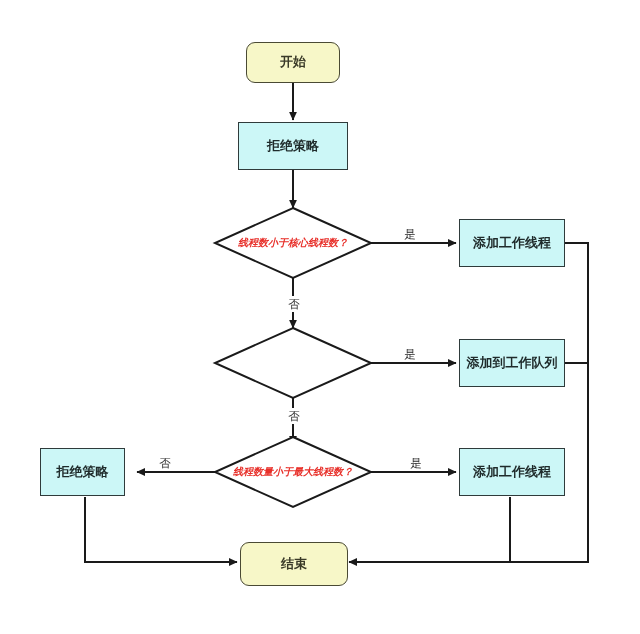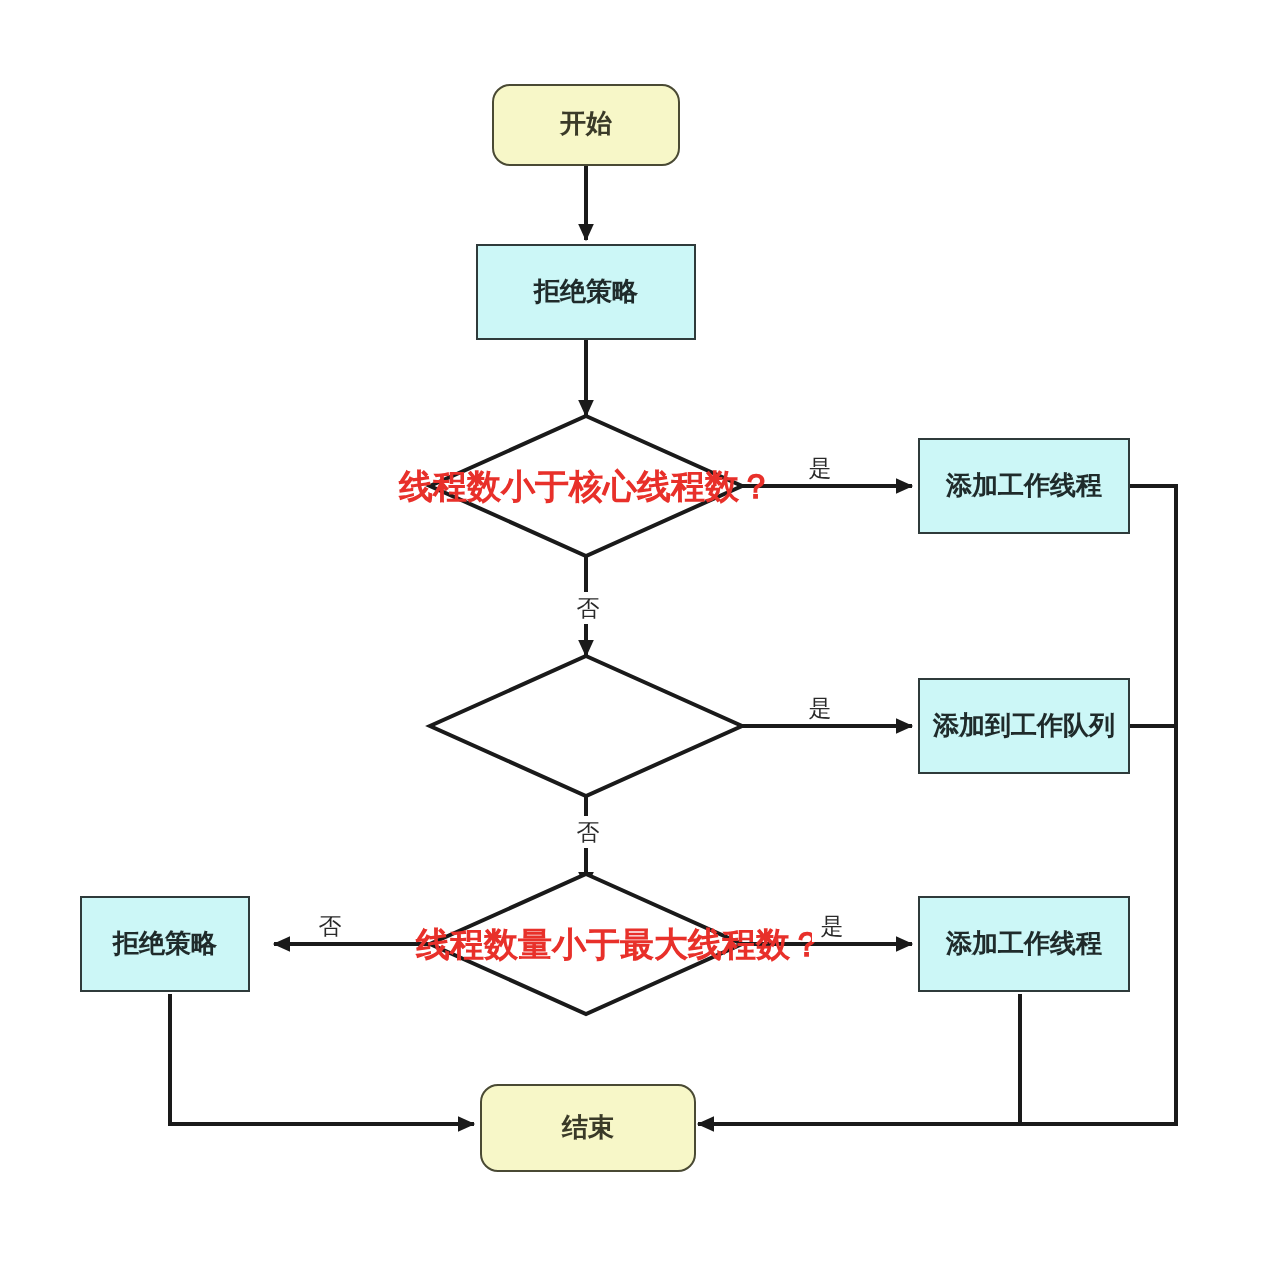--- a/index.html
+++ b/index.html
@@ -48,24 +48,25 @@
     font-size: 13px;
     font-weight: bold;
   }
   .node-decision-label {
     position: absolute;
     display: flex;
     align-items: center;
     justify-content: center;
     text-align: center;
     color: #e8302a;
-    font-size: 17px;
+    font-size: 10px;
     font-weight: bold;
     pointer-events: none;
     white-space: nowrap;
+    font-style: italic;
   }
   .edge-label {
     position: absolute;
     display: flex;
     align-items: center;
     justify-content: center;
     font-size: 11.5px;
     color: #2a2a2a;
     background: #ffffff;
     padding: 0 1px;
@@ -125,21 +126,21 @@
 
   <div class="node node-process" style="left:238px; top:122px; width:110px; height:48px;">
     <span>拒绝策略</span>
   </div>
 
   <div class="node-decision-label" style="left:193px; top:232px; width:200px; height:22px;">
     <span>线程数小于核心线程数？</span>
   </div>
 
 
-  <div class="node-decision-label" style="left:205px; top:461px; width:210px; height:22px;align-items:center;">
+  <div class="node-decision-label" style="left:188px; top:461px; width:210px; height:22px;align-items:center;">
     <span>线程数量小于最大线程数？</span>
   </div>
 
   <div class="node node-process" style="left:459px; top:219px; width:106px; height:48px;">
     <span>添加工作线程</span>
   </div>
 
   <div class="node node-process" style="left:459px; top:339px; width:106px; height:48px;">
     <span>添加到工作队列</span>
   </div>

